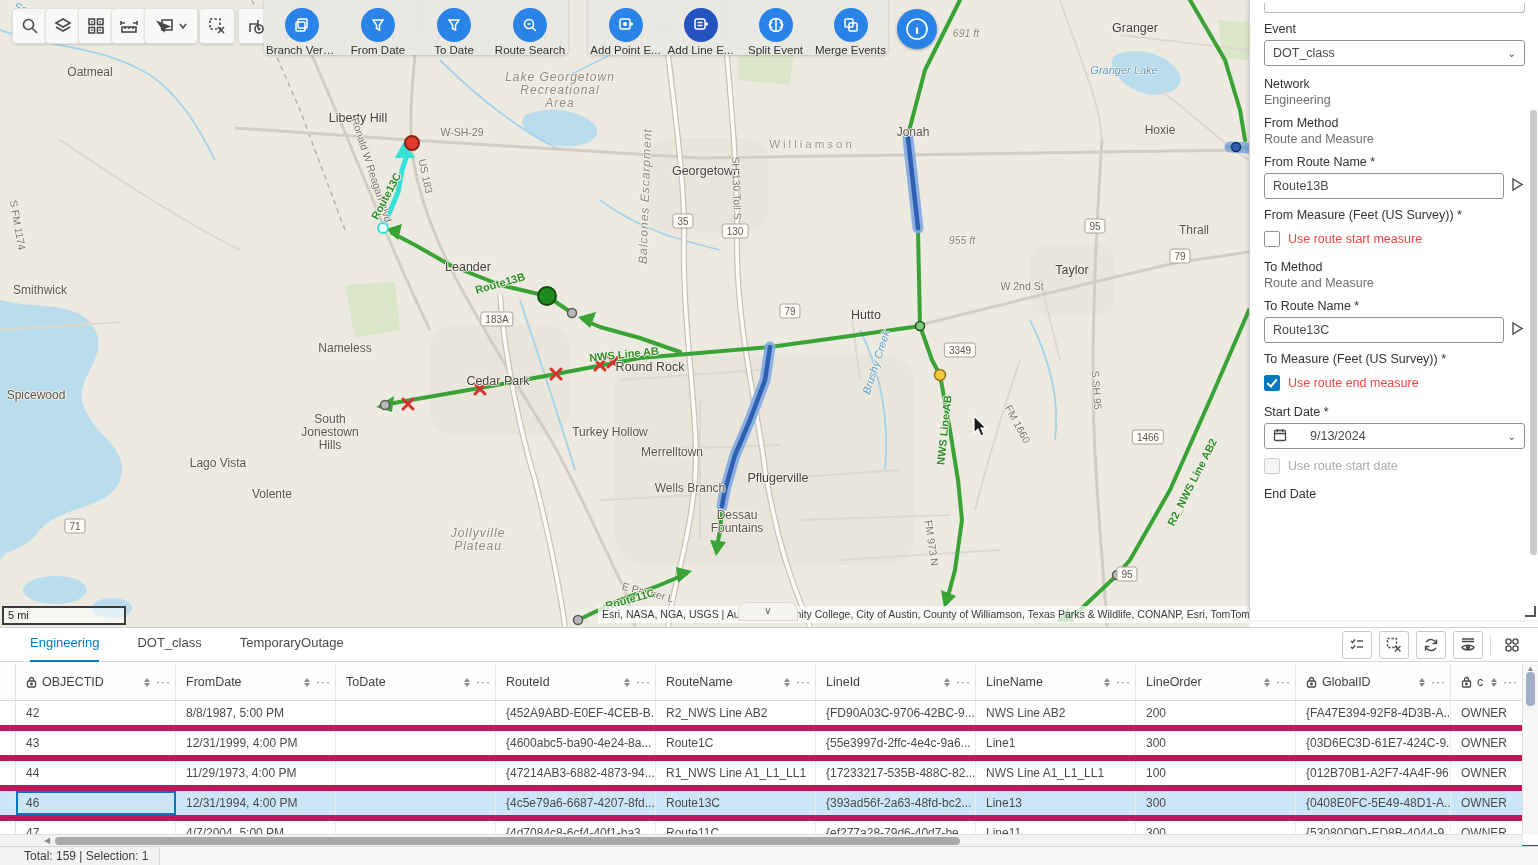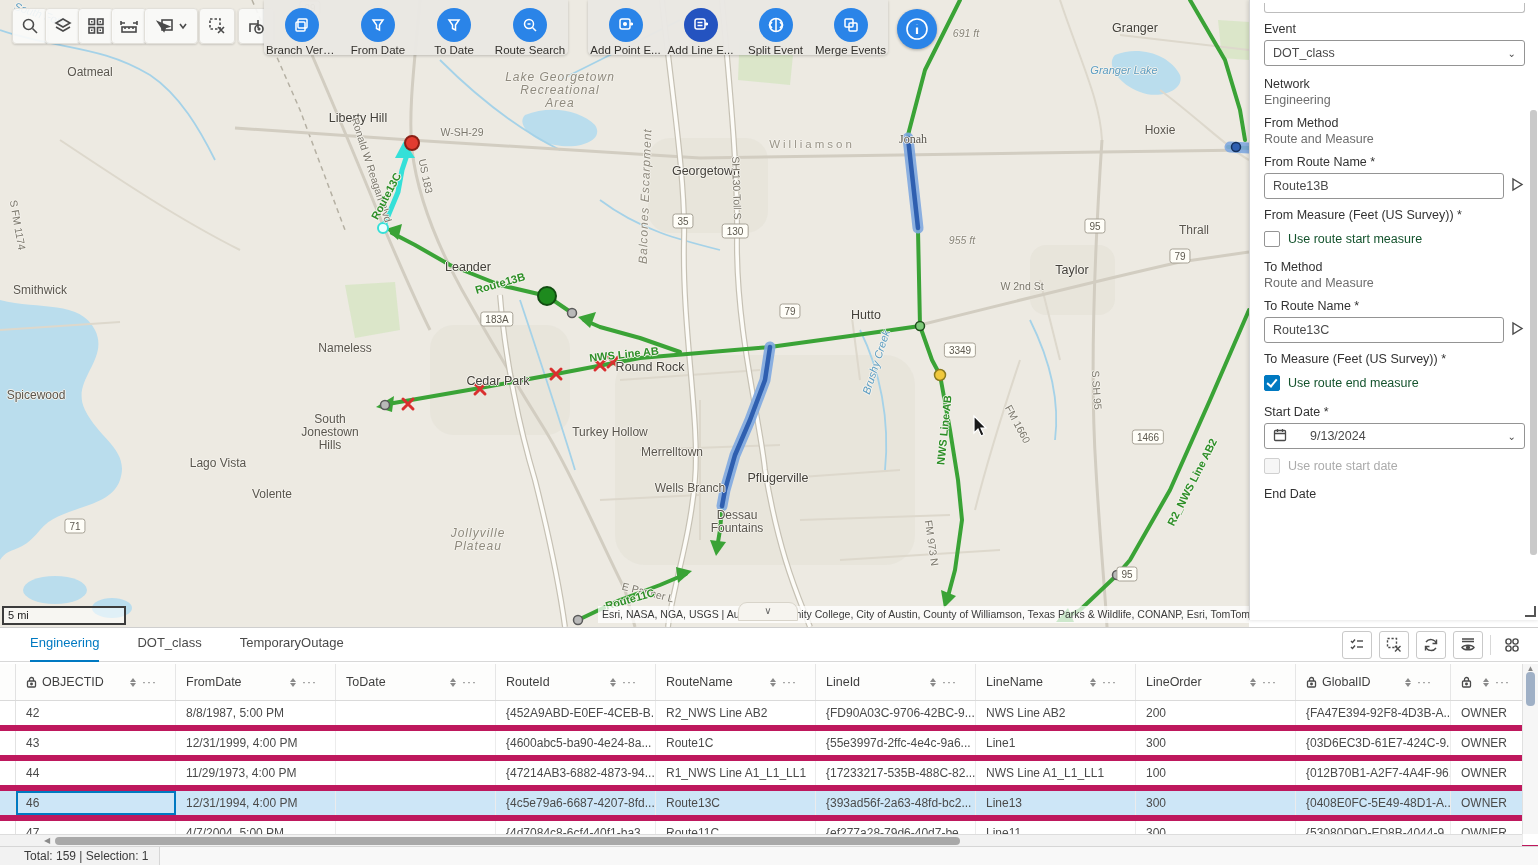--- a/index.html
+++ b/index.html
@@ -55,42 +55,42 @@
   .sel,.inp,.dinp{height:24px;border:1px solid #949494;border-radius:3px;background:#fff;display:flex;align-items:center;
        font-size:12.5px;color:#4a4a4a;padding:0 8px;}
   .sel{justify-content:space-between;}
   .inprow{display:flex;align-items:center;gap:6px;}
   .inprow .inp{flex:1;}
   .inp.disabled{background:#f3f3f3;border-color:#d4d4d4;color:#9b9b9b;}
   .dinp{gap:23px;}
   .dinp .sp{flex:1;}
   .pickicon svg{stroke:#4a4a4a;fill:none;stroke-width:1.4;}
   .pickicon.dim svg{stroke:#b0b0b0;}
-  .cbrow{display:flex;align-items:center;gap:8px;margin-top:9px;font-size:12.5px;color:#14532d;}
+  .cbrow{display:flex;align-items:center;gap:8px;margin-top:9px;font-size:12.5px;color:#ef4444;}
   .cb{width:14px;height:14px;border:1px solid #949494;border-radius:2px;background:#fff;flex:none;position:relative;}
   .cb.checked{background:#0079c1;border-color:#0079c1;}
   .cb.checked:after{content:"";position:absolute;left:4px;top:1px;width:4px;height:8px;border:solid #fff;border-width:0 2px 2px 0;transform:rotate(40deg);}
   .cbrow.dim{color:#ababab;}
   .cbrow.dim .cb{border-color:#d0d0d0;background:#f6f6f6;}
   .pscroll{position:absolute;right:2px;top:110px;width:7px;height:445px;background:#c9c9c9;border-radius:3px;}
   .resize{position:absolute;right:3px;bottom:3px;width:9px;height:9px;border-right:2px solid #555;border-bottom:2px solid #555;}
   .chev{color:#4a4a4a;font-size:10px;}
   .cal svg{stroke:#4a4a4a;fill:none;stroke-width:1.3;}
 
   
   .grid{position:absolute;left:0;top:627px;width:1538px;height:238px;background:#fff;border-top:1px solid #cfcfcf;}
   .tabbar{height:33px;display:flex;align-items:center;border-bottom:1px solid #d8d8d8;padding-left:30px;position:relative;}
   .tab{font-size:13px;color:#4a4a4a;margin-right:38px;height:32px;line-height:30px;cursor:pointer;}
   .tab.active{color:#0079c1;border-bottom:2px solid #0079c1;}
   .gridtools{position:absolute;right:12px;top:3px;display:flex;gap:7px;align-items:center;}
   .gtool{width:28px;height:26px;border:1px solid #c9c9c9;border-radius:3px;background:#fff;display:flex;align-items:center;justify-content:center;}
   .gtool svg{stroke:#4a4a4a;fill:none;stroke-width:1.4;}
   .gsep{width:1px;height:20px;background:#d8d8d8;}
   .thead{display:flex;height:36px;align-items:center;border-bottom:1px solid #dadada;background:#fdfdfc;margin-top:2px;}
-  .th{display:flex;align-items:center;font-size:12.5px;color:#3f3f3f;border-right:1px solid #e6e6e6;height:100%;padding:0 18px 0 10px;box-sizing:border-box;overflow:hidden;white-space:nowrap;}
+  .th{display:flex;align-items:center;font-size:12.5px;color:#3f3f3f;border-right:1px solid #e6e6e6;height:100%;padding:0 4px 0 10px;box-sizing:border-box;overflow:hidden;white-space:nowrap;}
   .th .hl{flex:1;overflow:hidden;text-overflow:ellipsis;}
   .th .sort{display:flex;flex-direction:column;gap:1px;margin:0 6px;}
   .th .sort i{width:0;height:0;border-left:3.5px solid transparent;border-right:3.5px solid transparent;display:block;}
   .th .sort .up{border-bottom:4px solid #8a8a8a;}
   .th .sort .dn{border-top:4px solid #8a8a8a;}
   .th .menu{color:#6e6e6e;font-size:12px;letter-spacing:1px;}
   .lock{margin-right:5px;flex:none;}
   .tbody{position:relative;}
   .trow{display:flex;height:24px;align-items:center;border-bottom:6px solid #be185d;background:#fff;}
   .trow.selected{background:#cde6f7;}
@@ -260,21 +260,21 @@
         <span class="lbl place" style="left: 690px; top: 488px;">Wells Branch</span>
         <span class="lbl place strong" style="left: 778px; top: 478px;">Pflugerville</span>
         <span class="lbl place center" style="left: 737px; top: 522px;">Dessau
 Fountains</span>
         <span class="lbl place strong" style="left: 706px; top: 171px;">Georgetown</span>
         <span class="lbl terrain center" style="left: 560px; top: 90px;">Lake Georgetown
 Recreational
 Area</span>
         <span class="lbl county" style="left: 812px; top: 144px;">Williamson</span>
         <span class="lbl terrain" style="left: 645px; top: 196px; transform: translate(-50%, -50%) rotate(-88deg);">Balcones Escarpment</span>
-        <span class="lbl place" style="left: 913px; top: 139px; font-family: Liberation Serif, serif;">Jonah</span>
+        <span class="lbl place" style="left: 913px; top: 132px;">Jonah</span>
         <span class="lbl place strong" style="left: 866px; top: 315px;">Hutto</span>
         <span class="lbl place strong" style="left: 1072px; top: 270px;">Taylor</span>
         <span class="lbl place strong" style="left: 1135px; top: 28px;">Granger</span>
         <span class="lbl water-lbl" style="left: 1124px; top: 70px;">Granger Lake</span>
         <span class="lbl place" style="left: 1160px; top: 130px;">Hoxie</span>
         <span class="lbl place" style="left: 1194px; top: 230px;">Thrall</span>
         <span class="lbl water-lbl" style="left: 876px; top: 362px; transform: translate(-50%, -50%) rotate(-72deg);">Brushy Creek</span>
         <span class="lbl water-lbl" style="left: 40px; top: 14px; transform: translate(-50%, -50%) rotate(18deg);">South Fork</span>
         <span class="lbl road-lbl" style="left: 462px; top: 132px;">W-SH-29</span>
         <span class="lbl road-lbl" style="left: 426px; top: 176px; transform: translate(-50%, -50%) rotate(78deg);">US 183</span>

